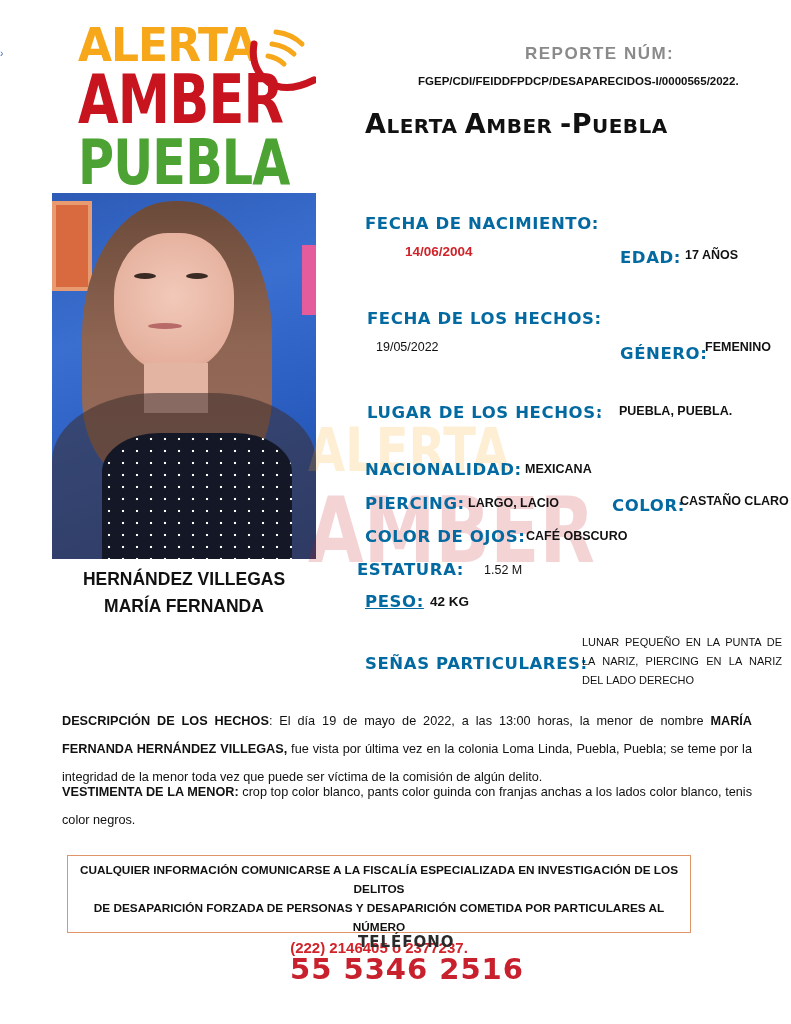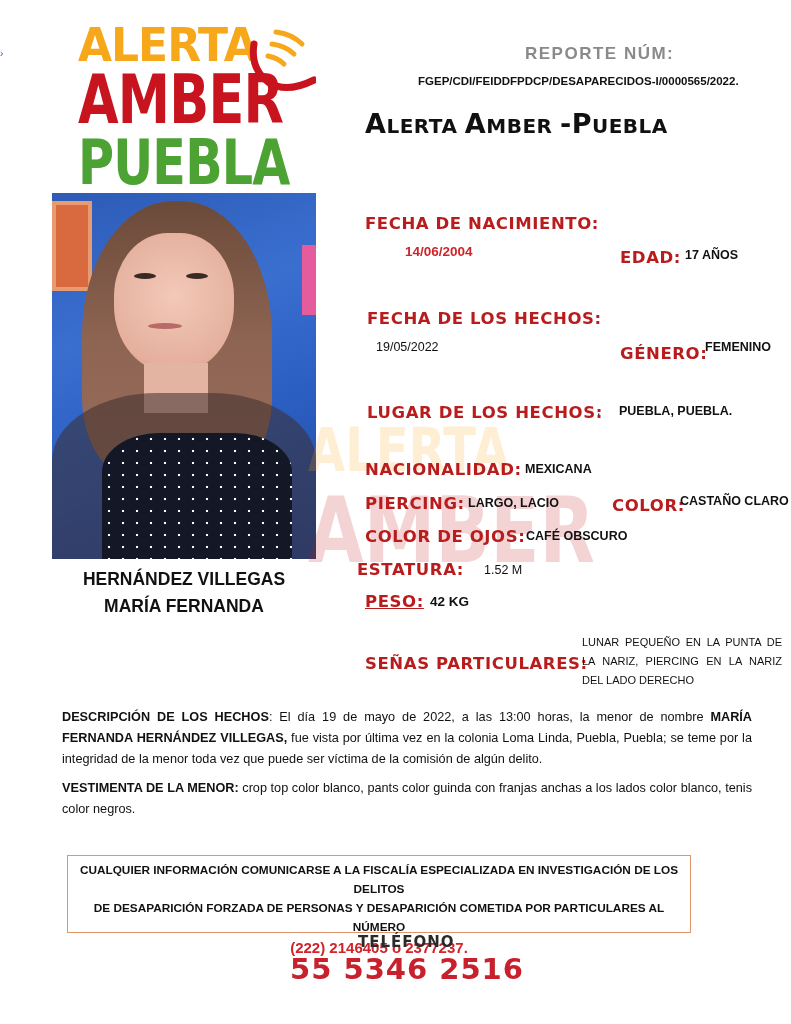--- a/index.html
+++ b/index.html
@@ -49,30 +49,30 @@
       line-height: 27px; color: #111; }
 
     
     .watermark { left: 308px; top: 420px; width: 230px; height: 190px; opacity: 0.18; pointer-events: none; }
     .wm-line { position: absolute; font-family: "DejaVu Sans", sans-serif; font-weight: 900; line-height: 1;
       transform-origin: left top; }
     .wm-alerta { top: 0; left: 0; color: #f6a71a; font-size: 60px; transform: scaleX(0.8); }
     .wm-amber { top: 66px; left: 0; color: #c8141f; font-size: 90px; transform: scaleX(0.8); }
 
     
-    .lbl { font-family: "DejaVu Sans", sans-serif; font-weight: bold; font-size: 16.5px; color: #b91c1c;
+    .lbl { font-family: "DejaVu Sans", sans-serif; font-weight: bold; font-size: 16.5px; color: #0369a1;
       letter-spacing: 0.6px; white-space: nowrap; }
     .val { font-size: 12.5px; font-weight: bold; color: #111; white-space: nowrap; }
     .val-n { font-size: 12.5px; color: #111; white-space: nowrap; }
     .red { color: #d1232a; }
 
     .senas-text { left: 582px; top: 633px; width: 200px; font-size: 11px; font-weight: normal; line-height: 19px; color: #111; text-align: justify; }
 
     
-    .para { left: 62px; width: 690px; font-size: 12.7px; line-height: 21px; color: #111; text-align: justify; }
+    .para { left: 62px; width: 690px; font-size: 12.7px; line-height: 28px; color: #111; text-align: justify; }
 
     
     .contact-box { left: 67px; top: 855px; width: 624px; height: 78px; border: 1.5px solid #e0946a; text-align: center; padding-top: 5px; }
     .contact-box .line { font-size: 11.8px; font-weight: bold; line-height: 19px; color: #111; }
     .contact-box .phones { font-size: 15px; font-weight: bold; color: #d1232a; line-height: 22px; }
 
     .tel-label { left: 358px; top: 933px; font-family: "DejaVu Sans", sans-serif; font-weight: bold; font-size: 15px;
       letter-spacing: 1px; color: #2a2a2a; }
     .tel-number { left: 290px; top: 952px; font-family: "DejaVu Sans", sans-serif; font-weight: 900; font-size: 29px;
       color: #c8202c; letter-spacing: 1px; }

